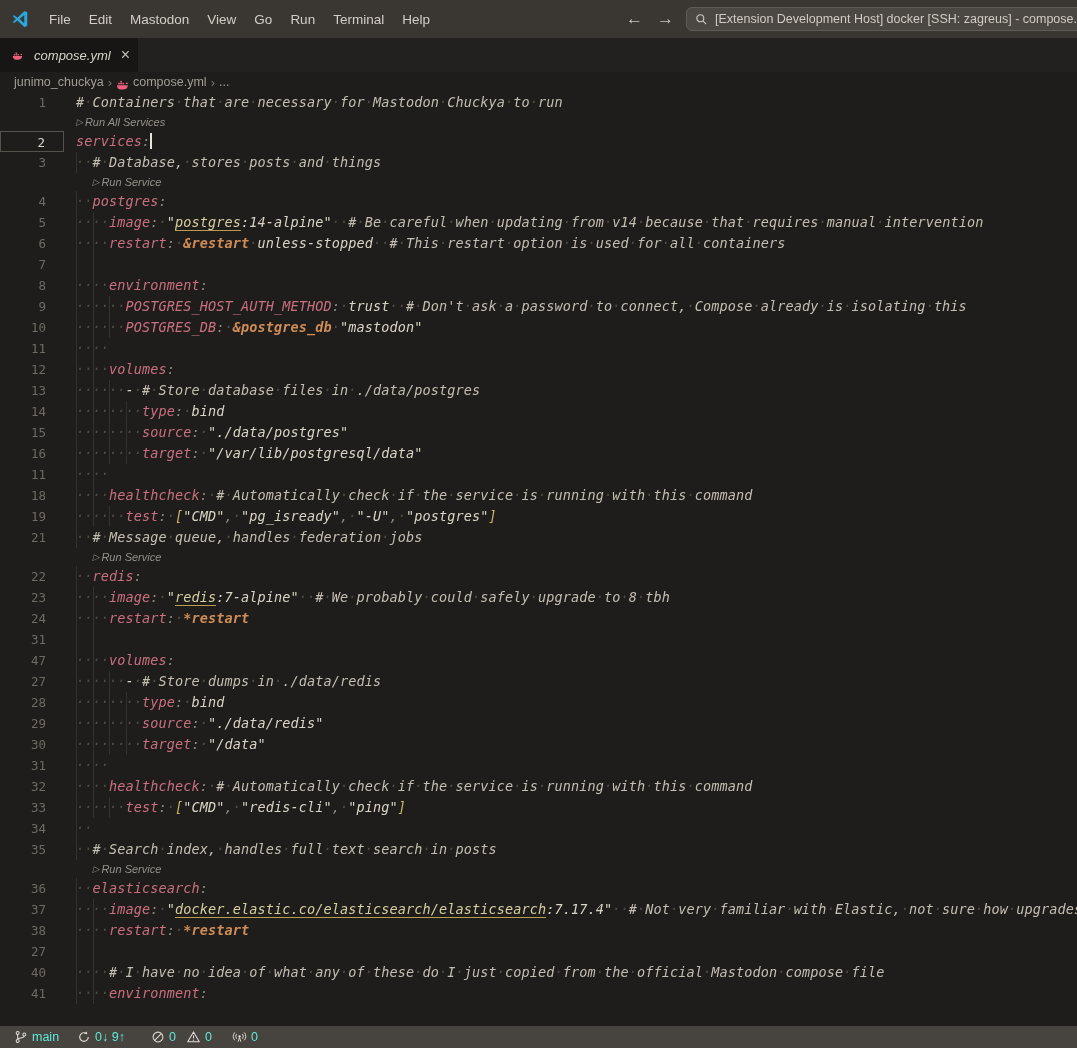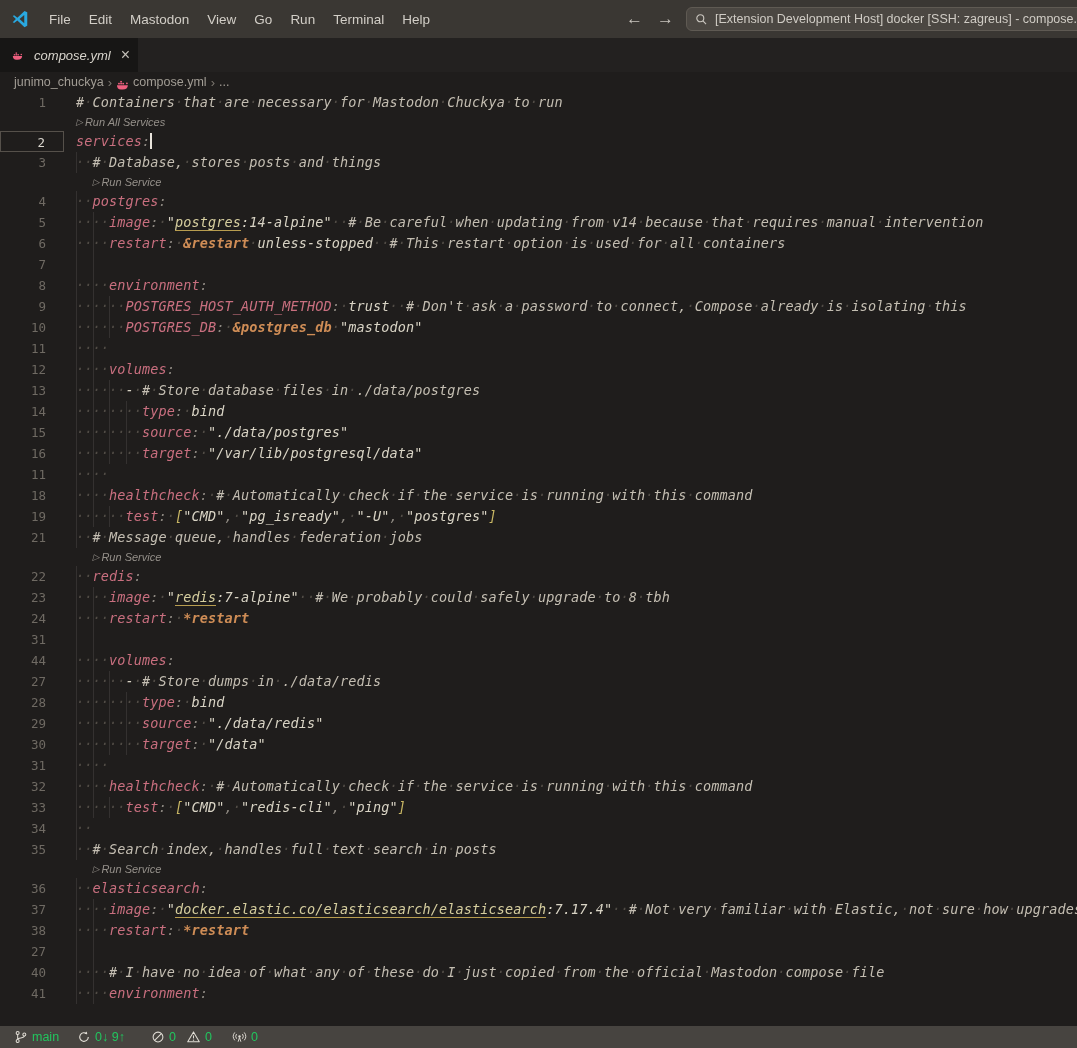--- a/index.html
+++ b/index.html
@@ -54,21 +54,21 @@
   .ws  { color:#514c46; }
   .cursor { display:inline-block; width:2px; height:16px; background:#e8e4dc;
             vertical-align:middle; margin-top:-3px; }
   .row.lens { height:18px; font-family:"Liberation Sans", sans-serif; font-size:11px;
               line-height:18px; color:#95908a; letter-spacing:0; }
   .row.lens .code { height:18px; }
   .lens-tri { font-size:9px; margin-right:2px; position:relative; top:-1px; }
 
   
   .statusbar { height:22px; background:#474440; display:flex; align-items:center;
-               padding-left:9px; color:#22c55e; font-size:12.5px; }
+               padding-left:9px; color:#5eead4; font-size:12.5px; }
   .sb-item { display:flex; align-items:center; height:22px; padding:0 5px; gap:4px; }
   .sb-item svg { display:block; }
   .gap-a { margin-left:8px;align-items:center; } .gap-b { margin-left:16px; } .gap-c { margin-left:10px; }
 </style>
 </head>
 <body>
 
 <div class="titlebar">
   <svg class="vscode-logo" viewBox="0 0 16 16">
     <path fill="#29a8e0" d="M11.6 1.5 L5.9 6.9 L3.3 4.9 L2.2 5.5 L4.7 8 L2.2 10.5 L3.3 11.1 L5.9 9.1 L11.6 14.5 L13.8 13.4 L13.8 2.6 Z M11.4 4.7 L11.4 11.3 L7.6 8 Z"></path>
@@ -153,21 +153,21 @@
       <div class="row"><span class="gut">16</span><span class="guide" style="left: 76px;"></span><span class="guide" style="left: 92.5px;"></span><span class="guide" style="left: 109px;"></span><span class="guide" style="left: 125.5px;"></span><span class="code"><span class="ws">········</span><span class="tk-k">target</span><span class="tk-p">:</span><span class="ws">·</span><span class="tk-s">"/var/lib/postgresql/data"</span></span></div>
       <div class="row"><span class="gut">11</span><span class="guide" style="left: 76px;"></span><span class="guide" style="left: 92.5px;"></span><span class="code"><span class="ws">····</span></span></div>
       <div class="row"><span class="gut">18</span><span class="guide" style="left: 76px;"></span><span class="guide" style="left: 92.5px;"></span><span class="code"><span class="ws">····</span><span class="tk-k">healthcheck</span><span class="tk-p">:</span><span class="ws">·</span><span class="tk-c">#</span><span class="ws">·</span><span class="tk-c">Automatically</span><span class="ws">·</span><span class="tk-c">check</span><span class="ws">·</span><span class="tk-c">if</span><span class="ws">·</span><span class="tk-c">the</span><span class="ws">·</span><span class="tk-c">service</span><span class="ws">·</span><span class="tk-c">is</span><span class="ws">·</span><span class="tk-c">running</span><span class="ws">·</span><span class="tk-c">with</span><span class="ws">·</span><span class="tk-c">this</span><span class="ws">·</span><span class="tk-c">command</span></span></div>
       <div class="row"><span class="gut">19</span><span class="guide" style="left: 76px;"></span><span class="guide" style="left: 92.5px;"></span><span class="guide" style="left: 109px;"></span><span class="code"><span class="ws">······</span><span class="tk-k">test</span><span class="tk-p">:</span><span class="ws">·</span><span class="tk-b">[</span><span class="tk-s">"CMD"</span><span class="tk-p">,</span><span class="ws">·</span><span class="tk-s">"pg_isready"</span><span class="tk-p">,</span><span class="ws">·</span><span class="tk-s">"-U"</span><span class="tk-p">,</span><span class="ws">·</span><span class="tk-s">"postgres"</span><span class="tk-b">]</span></span></div>
       <div class="row"><span class="gut">21</span><span class="guide" style="left: 76px;"></span><span class="code"><span class="ws">··</span><span class="tk-c">#</span><span class="ws">·</span><span class="tk-c">Message</span><span class="ws">·</span><span class="tk-c">queue,</span><span class="ws">·</span><span class="tk-c">handles</span><span class="ws">·</span><span class="tk-c">federation</span><span class="ws">·</span><span class="tk-c">jobs</span></span></div>
       <div class="row lens"><span class="code" style="left: 92.5px;"><span class="lens-tri">▷</span><span>Run Service</span></span></div>
       <div class="row"><span class="gut">22</span><span class="guide" style="left: 76px;"></span><span class="code"><span class="ws">··</span><span class="tk-k">redis</span><span class="tk-p">:</span></span></div>
       <div class="row"><span class="gut">23</span><span class="guide" style="left: 76px;"></span><span class="guide" style="left: 92.5px;"></span><span class="code"><span class="ws">····</span><span class="tk-k">image</span><span class="tk-p">:</span><span class="ws">·</span><span class="tk-s">"</span><span class="tk-l">redis</span><span class="tk-s">:7-alpine"</span><span class="ws">··</span><span class="tk-c">#</span><span class="ws">·</span><span class="tk-c">We</span><span class="ws">·</span><span class="tk-c">probably</span><span class="ws">·</span><span class="tk-c">could</span><span class="ws">·</span><span class="tk-c">safely</span><span class="ws">·</span><span class="tk-c">upgrade</span><span class="ws">·</span><span class="tk-c">to</span><span class="ws">·</span><span class="tk-c">8</span><span class="ws">·</span><span class="tk-c">tbh</span></span></div>
       <div class="row"><span class="gut">24</span><span class="guide" style="left: 76px;"></span><span class="guide" style="left: 92.5px;"></span><span class="code"><span class="ws">····</span><span class="tk-k">restart</span><span class="tk-p">:</span><span class="ws">·</span><span class="tk-a">*restart</span></span></div>
       <div class="row"><span class="gut">31</span><span class="guide" style="left: 76px;"></span><span class="guide" style="left: 92.5px;"></span><span class="code"></span></div>
-      <div class="row"><span class="gut">44</span><span class="guide" style="left: 76px;"></span><span class="guide" style="left: 92.5px;"></span><span class="code"><span class="ws">····</span><span class="tk-k">volumes</span><span class="tk-p">:</span></span></div>
+      <div class="row"><span class="gut">47</span><span class="guide" style="left: 76px;"></span><span class="guide" style="left: 92.5px;"></span><span class="code"><span class="ws">····</span><span class="tk-k">volumes</span><span class="tk-p">:</span></span></div>
       <div class="row"><span class="gut">27</span><span class="guide" style="left: 76px;"></span><span class="guide" style="left: 92.5px;"></span><span class="guide" style="left: 109px;"></span><span class="code"><span class="ws">······</span><span class="tk-w">-</span><span class="ws">·</span><span class="tk-c">#</span><span class="ws">·</span><span class="tk-c">Store</span><span class="ws">·</span><span class="tk-c">dumps</span><span class="ws">·</span><span class="tk-c">in</span><span class="ws">·</span><span class="tk-c">./data/redis</span></span></div>
       <div class="row"><span class="gut">28</span><span class="guide" style="left: 76px;"></span><span class="guide" style="left: 92.5px;"></span><span class="guide" style="left: 109px;"></span><span class="guide" style="left: 125.5px;"></span><span class="code"><span class="ws">········</span><span class="tk-k">type</span><span class="tk-p">:</span><span class="ws">·</span><span class="tk-w">bind</span></span></div>
       <div class="row"><span class="gut">29</span><span class="guide" style="left: 76px;"></span><span class="guide" style="left: 92.5px;"></span><span class="guide" style="left: 109px;"></span><span class="guide" style="left: 125.5px;"></span><span class="code"><span class="ws">········</span><span class="tk-k">source</span><span class="tk-p">:</span><span class="ws">·</span><span class="tk-s">"./data/redis"</span></span></div>
       <div class="row"><span class="gut">30</span><span class="guide" style="left: 76px;"></span><span class="guide" style="left: 92.5px;"></span><span class="guide" style="left: 109px;"></span><span class="guide" style="left: 125.5px;"></span><span class="code"><span class="ws">········</span><span class="tk-k">target</span><span class="tk-p">:</span><span class="ws">·</span><span class="tk-s">"/data"</span></span></div>
       <div class="row"><span class="gut">31</span><span class="guide" style="left: 76px;"></span><span class="guide" style="left: 92.5px;"></span><span class="code"><span class="ws">····</span></span></div>
       <div class="row"><span class="gut">32</span><span class="guide" style="left: 76px;"></span><span class="guide" style="left: 92.5px;"></span><span class="code"><span class="ws">····</span><span class="tk-k">healthcheck</span><span class="tk-p">:</span><span class="ws">·</span><span class="tk-c">#</span><span class="ws">·</span><span class="tk-c">Automatically</span><span class="ws">·</span><span class="tk-c">check</span><span class="ws">·</span><span class="tk-c">if</span><span class="ws">·</span><span class="tk-c">the</span><span class="ws">·</span><span class="tk-c">service</span><span class="ws">·</span><span class="tk-c">is</span><span class="ws">·</span><span class="tk-c">running</span><span class="ws">·</span><span class="tk-c">with</span><span class="ws">·</span><span class="tk-c">this</span><span class="ws">·</span><span class="tk-c">command</span></span></div>
       <div class="row"><span class="gut">33</span><span class="guide" style="left: 76px;"></span><span class="guide" style="left: 92.5px;"></span><span class="guide" style="left: 109px;"></span><span class="code"><span class="ws">······</span><span class="tk-k">test</span><span class="tk-p">:</span><span class="ws">·</span><span class="tk-b">[</span><span class="tk-s">"CMD"</span><span class="tk-p">,</span><span class="ws">·</span><span class="tk-s">"redis-cli"</span><span class="tk-p">,</span><span class="ws">·</span><span class="tk-s">"ping"</span><span class="tk-b">]</span></span></div>
       <div class="row"><span class="gut">34</span><span class="guide" style="left: 76px;"></span><span class="code"><span class="ws">··</span></span></div>
       <div class="row"><span class="gut">35</span><span class="guide" style="left: 76px;"></span><span class="code"><span class="ws">··</span><span class="tk-c">#</span><span class="ws">·</span><span class="tk-c">Search</span><span class="ws">·</span><span class="tk-c">index,</span><span class="ws">·</span><span class="tk-c">handles</span><span class="ws">·</span><span class="tk-c">full</span><span class="ws">·</span><span class="tk-c">text</span><span class="ws">·</span><span class="tk-c">search</span><span class="ws">·</span><span class="tk-c">in</span><span class="ws">·</span><span class="tk-c">posts</span></span></div>
       <div class="row lens"><span class="code" style="left: 92.5px;"><span class="lens-tri">▷</span><span>Run Service</span></span></div>

